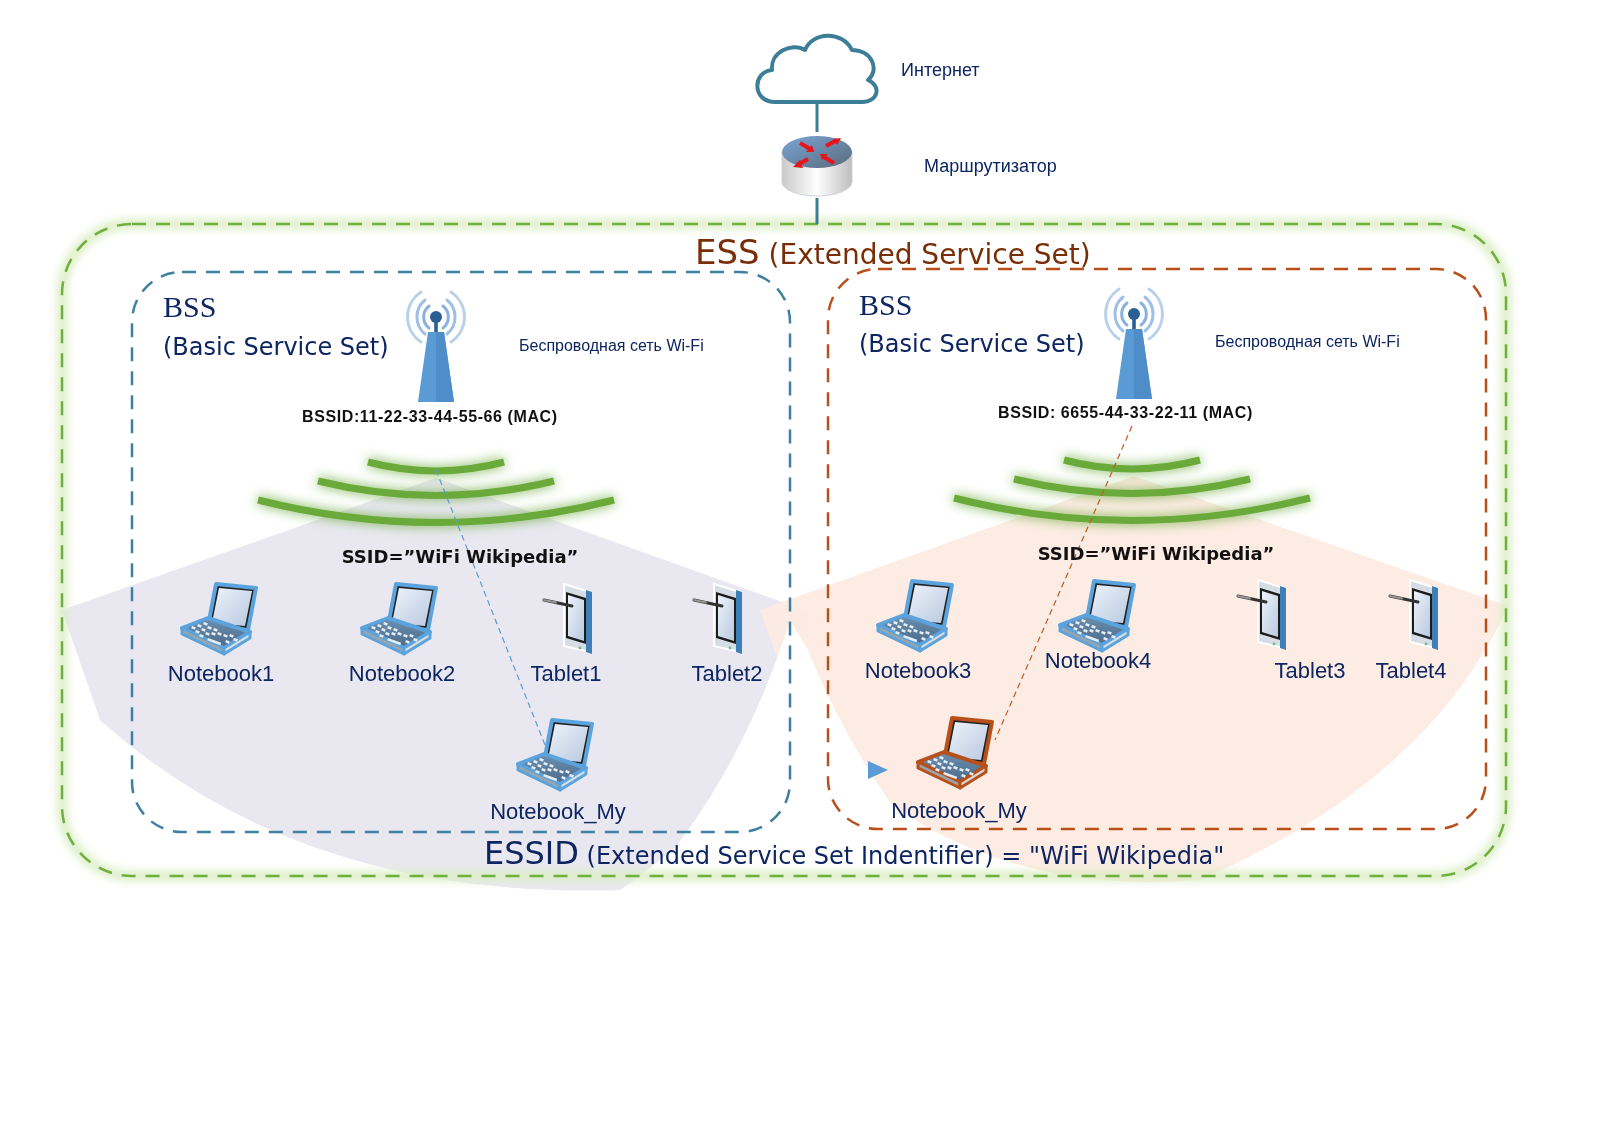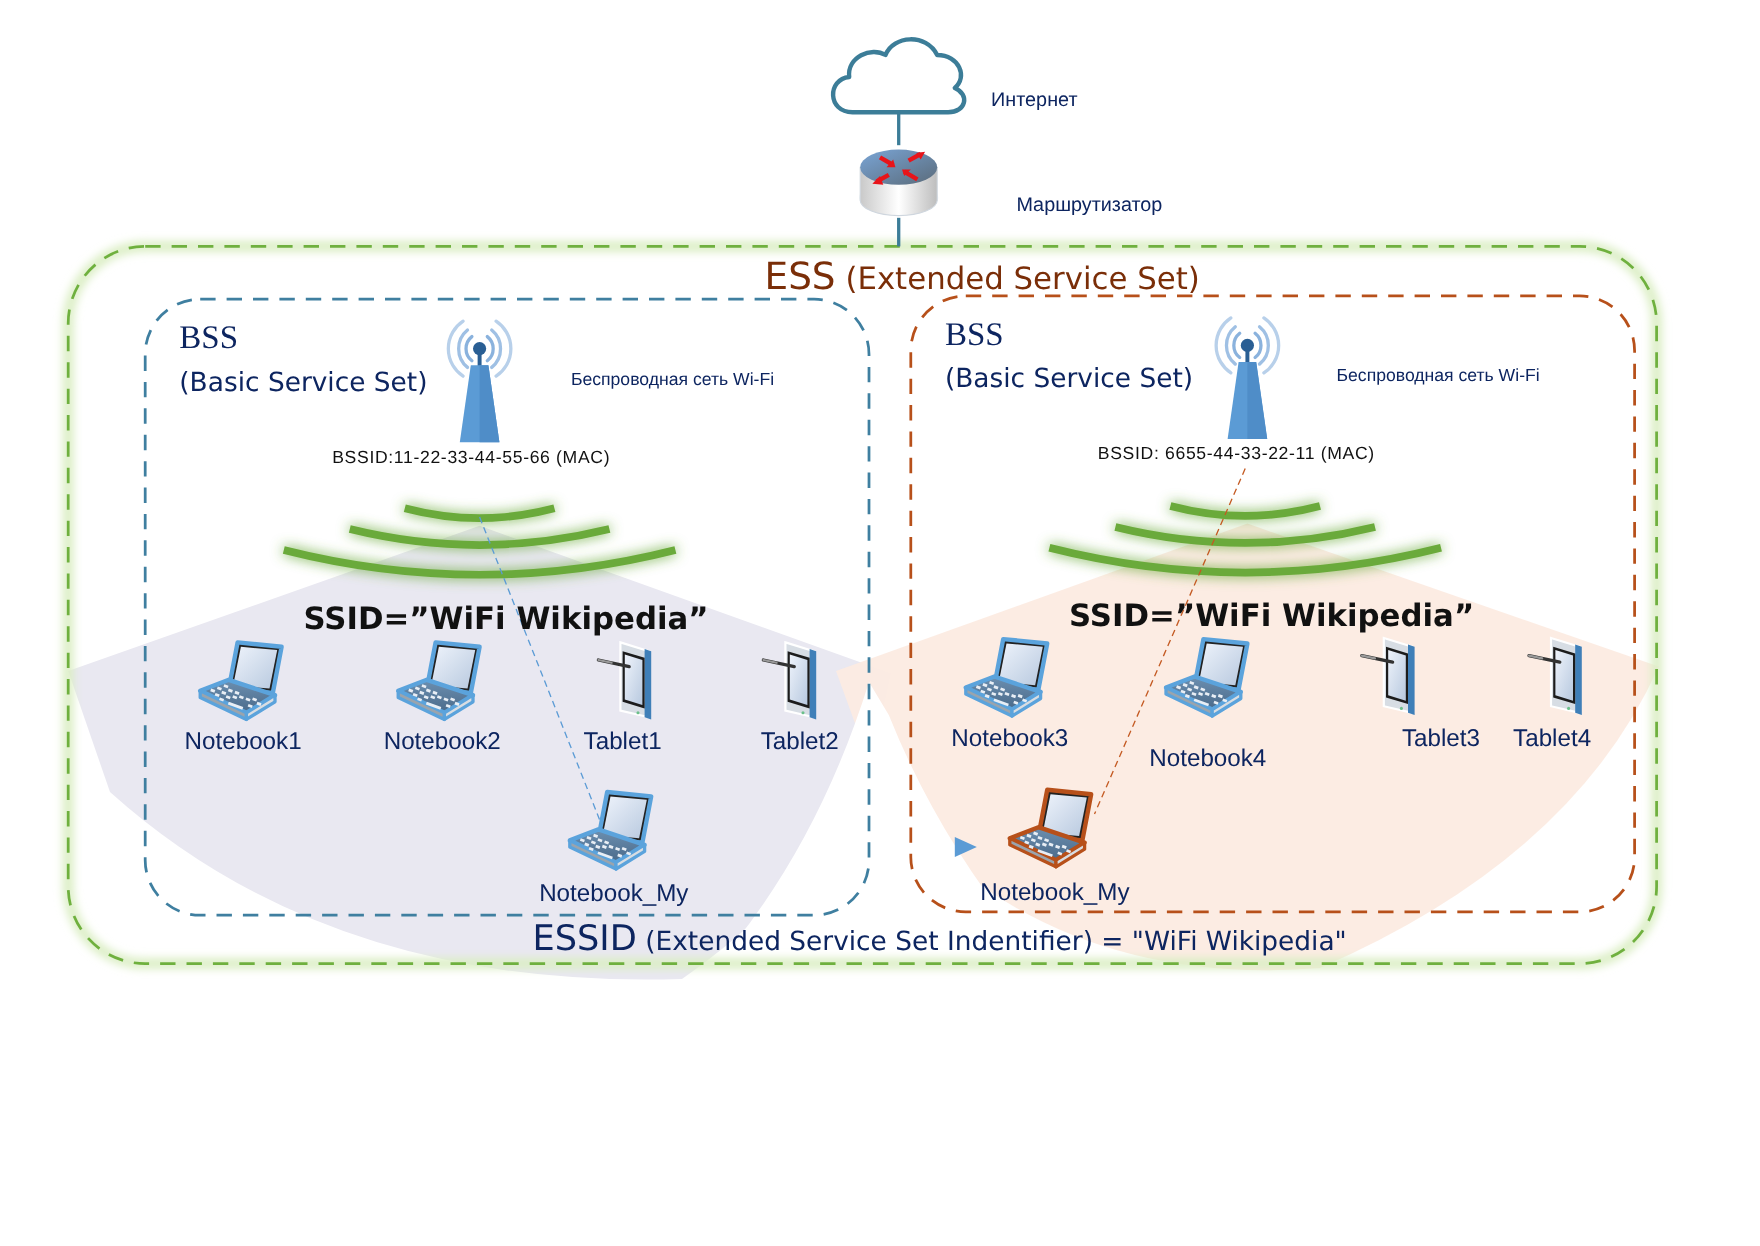--- a/index.html
+++ b/index.html
@@ -3,27 +3,27 @@
 <meta charset="utf-8">
 <style>
   html, body { margin:0; padding:0; background:#ffffff; }
   body { width:1600px; height:1133px; position:relative; overflow:hidden; font-family:"Liberation Sans", sans-serif; }
   #stage { position:absolute; left:0; top:0; width:1600px; height:1133px; }
   .lbl { position:absolute; white-space:nowrap; color:#0d2560; }
   .device-label { font-size:22px; font-family:"Liberation Sans", sans-serif; color:#0d2560; transform:translateX(-50%); }
   .bss-title { font-size:30px; font-family:Liberation Serif, serif; color:#0d2560; }
   .bss-sub { font-size:24px; font-family:"DejaVu Sans", sans-serif; color:#0d2560; }
   .wifi-net { font-size:16px; color:#0d2560; }
-  .bssid { font-size:16px; font-weight:normal; color:#111; letter-spacing:0.6px; font-family:"Liberation Sans", sans-serif; }
-  .ssid { font-size:28px; font-weight:bold; color:#111; font-family:"DejaVu Sans", sans-serif; transform:translateX(-50%); }
+  .bssid { font-size:16px; font-weight:bold; color:#111; letter-spacing:0.6px; font-family:"Liberation Sans", sans-serif; }
+  .ssid { font-size:18px; font-weight:bold; color:#111; font-family:"DejaVu Sans", sans-serif; transform:translateX(-50%); }
   .ess-title { font-size:28px; color:#7a2e08; font-family:"DejaVu Sans", sans-serif; }
   .ess-title .big { font-size:34px; }
   .essid { font-size:24px; color:#0d2560; font-family:"DejaVu Sans", sans-serif; }
   .essid .big { font-size:32px; }
-  .top-lbl { font-size:18px; color:#0d2560;margin-top:20px; }
+  .top-lbl { font-size:18px; color:#0d2560; }
 </style>
 </head>
 <body>
 
 <svg id="stage" width="1600" height="1133" viewBox="0 0 1600 1133" xmlns="http://www.w3.org/2000/svg">
   <defs>
     <filter id="glow" x="-20%" y="-50%" width="140%" height="200%">
       <feGaussianBlur stdDeviation="6" result="b"></feGaussianBlur>
       <feMerge>
           <feMergeNode in="b"></feMergeNode>
@@ -201,21 +201,21 @@
 <div class="lbl device-label" style="left:566px; top:661px;">Tablet1</div>
 <div class="lbl device-label" style="left:715px; top:661px;margin-left:12px;">Tablet2</div>
 <div class="lbl device-label" style="left:558px; top:799px;">Notebook_My</div>
 
 <div class="lbl bss-title" style="left:859px; top:288px;">BSS</div>
 <div class="lbl bss-sub" style="left:859px; top:330px;">(Basic Service Set)</div>
 <div class="lbl wifi-net" style="left:1215px; top:333px;">Беспроводная сеть Wi-Fi</div>
 <div class="lbl bssid" style="left:998px; top:404px;">BSSID: 6655-44-33-22-11 (MAC)</div>
 <div class="lbl ssid" style="left:1156px; top:543px;">SSID=”WiFi Wikipedia”</div>
 <div class="lbl device-label" style="left:918px; top:658px;">Notebook3</div>
-<div class="lbl device-label" style="left:1098px; top:676px;">Notebook4</div>
+<div class="lbl device-label" style="left:1098px; top:648px;">Notebook4</div>
 <div class="lbl device-label" style="left:1262px; top:658px;margin-left:48px;">Tablet3</div>
 <div class="lbl device-label" style="left:1411px; top:658px;">Tablet4</div>
 <div class="lbl device-label" style="left:959px; top:798px;">Notebook_My</div>
 
 <div class="lbl essid" style="left:484px; top:834px;">
   <span class="big">ESSID</span>
   <span>(Extended Service Set Indentifier) = "WiFi Wikipedia"</span>
 </div>
 
 </body></html>

